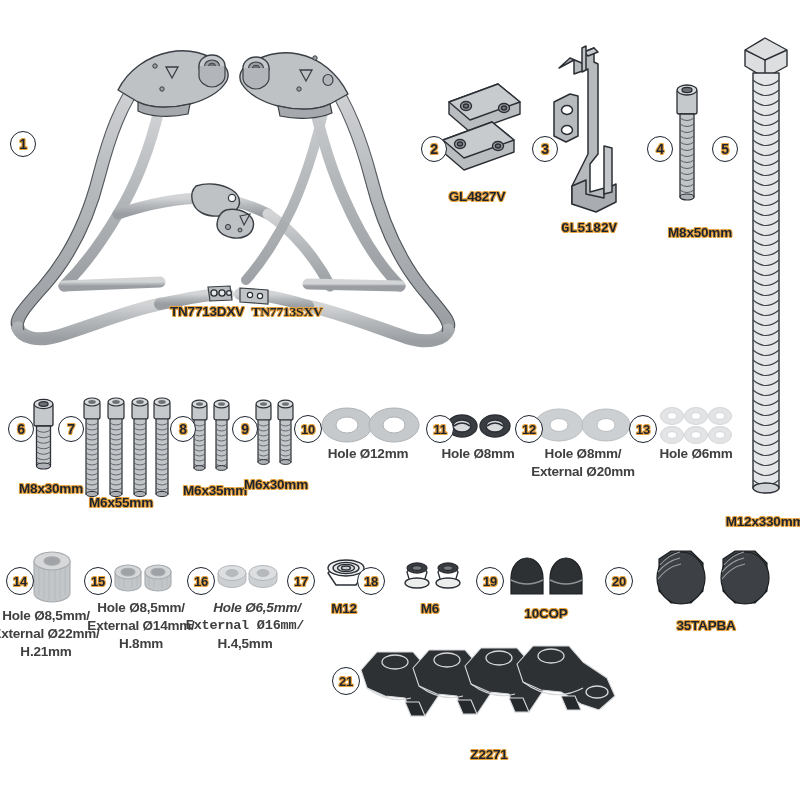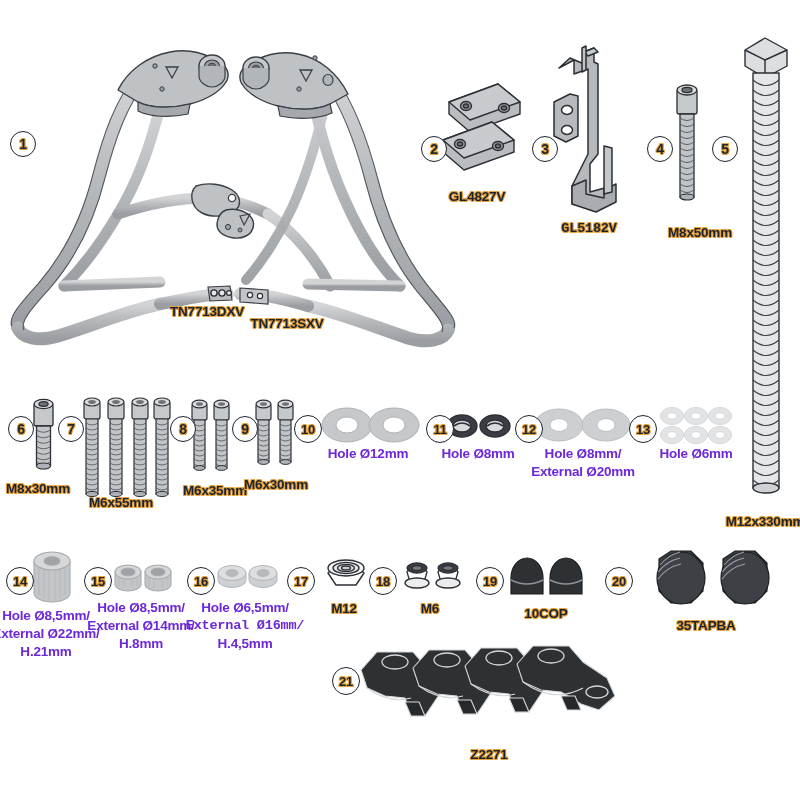--- a/index.html
+++ b/index.html
@@ -57,21 +57,21 @@
     text-shadow:
       -1px 0 0 #e8a33d,  1px 0 0 #e8a33d,
        0 -1px 0 #e8a33d, 0  1px 0 #e8a33d,
       -0.7px -0.7px 0 #e8a33d, 0.7px -0.7px 0 #e8a33d,
       -0.7px 0.7px 0 #e8a33d, 0.7px 0.7px 0 #e8a33d;
     z-index: 25;
     transform: translateX(-50%);
   }
   .caption.plain {
     text-shadow: none;
-    color: #6d28d9;
+    color: #404040;
   }
 
   
   .part { position: absolute; }
   svg { display: block; overflow: visible; }
 </style>
 </head>
 <body>
 
 <div id="sheet">
@@ -593,53 +593,53 @@
   <div class="callout" style="left:170px; top:416px;">8</div>
   <div class="callout" style="left:232px; top:416px;">9</div>
   <div class="callout wide" style="left:294px; top:415px;text-align:center;">10</div>
   <div class="callout wide" style="left:426px; top:415px;">11</div>
   <div class="callout wide" style="left:515px; top:415px;">12</div>
   <div class="callout wide" style="left:629px; top:415px;">13</div>
   <div class="callout wide" style="left:6px;   top:567px;">14</div>
   <div class="callout wide" style="left:84px;  top:567px;">15</div>
   <div class="callout wide" style="left:187px; top:567px;">16</div>
   <div class="callout wide" style="left:287px; top:567px;">17</div>
-  <div class="callout wide" style="left:369px; top:567px;">18</div>
+  <div class="callout wide" style="left:357px; top:567px;">18</div>
   <div class="callout wide" style="left:476px; top:567px;">19</div>
   <div class="callout wide" style="left:605px; top:567px;">20</div>
   <div class="callout wide" style="left:332px; top:667px;">21</div>
 
   <div class="caption" style="left:207px; top:304px;">TN7713DXV</div>
-  <div class="caption" style="left:287px; top:316px;">TN7713SXV</div>
+  <div class="caption" style="left:287px; top:304px;font-family:Liberation Serif, serif;">TN7713SXV</div>
 
   <div class="caption" style="left:477px; top:189px;">GL4827V</div>
   <div class="caption" style="left:589px; top:221px;font-family:Liberation Mono, monospace;">GL5182V</div>
   <div class="caption" style="left:684px; top:225px;margin-left:16px;">M8x50mm</div>
   <div class="caption" style="left:765px; top:514px;">M12x330mm</div>
 
-  <div class="caption" style="left:38px;  top:481px;text-align:center;">M8x30mm</div>
+  <div class="caption" style="left:51px;  top:481px;text-align:center;">M8x30mm</div>
   <div class="caption" style="left:121px; top:495px;">M6x55mm</div>
   <div class="caption" style="left:215px; top:483px;">M6x35mm</div>
   <div class="caption" style="left:276px; top:477px;">M6x30mm</div>
 
   <div class="caption plain" style="left:368px; top:446px;">Hole Ø12mm</div>
   <div class="caption plain" style="left:478px; top:446px;">Hole Ø8mm</div>
   <div class="caption plain" style="left:583px; top:446px;">Hole Ø8mm/</div>
   <div class="caption plain" style="left:583px; top:464px;">External Ø20mm</div>
   <div class="caption plain" style="left:696px; top:446px;">Hole Ø6mm</div>
 
   <div class="caption plain" style="left:46px; top:608px;">Hole Ø8,5mm/</div>
   <div class="caption plain" style="left:46px; top:626px;">External Ø22mm/</div>
   <div class="caption plain" style="left:46px; top:644px;text-align:center;">H.21mm</div>
 
   <div class="caption plain" style="left:141px; top:600px;">Hole Ø8,5mm/</div>
   <div class="caption plain" style="left:141px; top:618px;">External Ø14mm/</div>
   <div class="caption plain" style="left:141px; top:636px;">H.8mm</div>
 
-  <div class="caption plain" style="left:245px; top:600px;">Hole Ø6,5mm/</div>
+  <div class="caption plain" style="left:257px; top:600px;font-style:italic;">Hole Ø6,5mm/</div>
   <div class="caption plain" style="left:245px; top:618px;font-family:Liberation Mono, monospace;">External Ø16mm/</div>
   <div class="caption plain" style="left:245px; top:636px;text-align:right;">H.4,5mm</div>
 
   <div class="caption" style="left:344px; top:601px;">M12</div>
   <div class="caption" style="left:430px; top:601px;">M6</div>
   <div class="caption" style="left:546px; top:606px;">10COP</div>
   <div class="caption" style="left:706px; top:618px;">35TAPBA</div>
   <div class="caption" style="left:489px; top:747px;">Z2271</div>
 
 </div>

